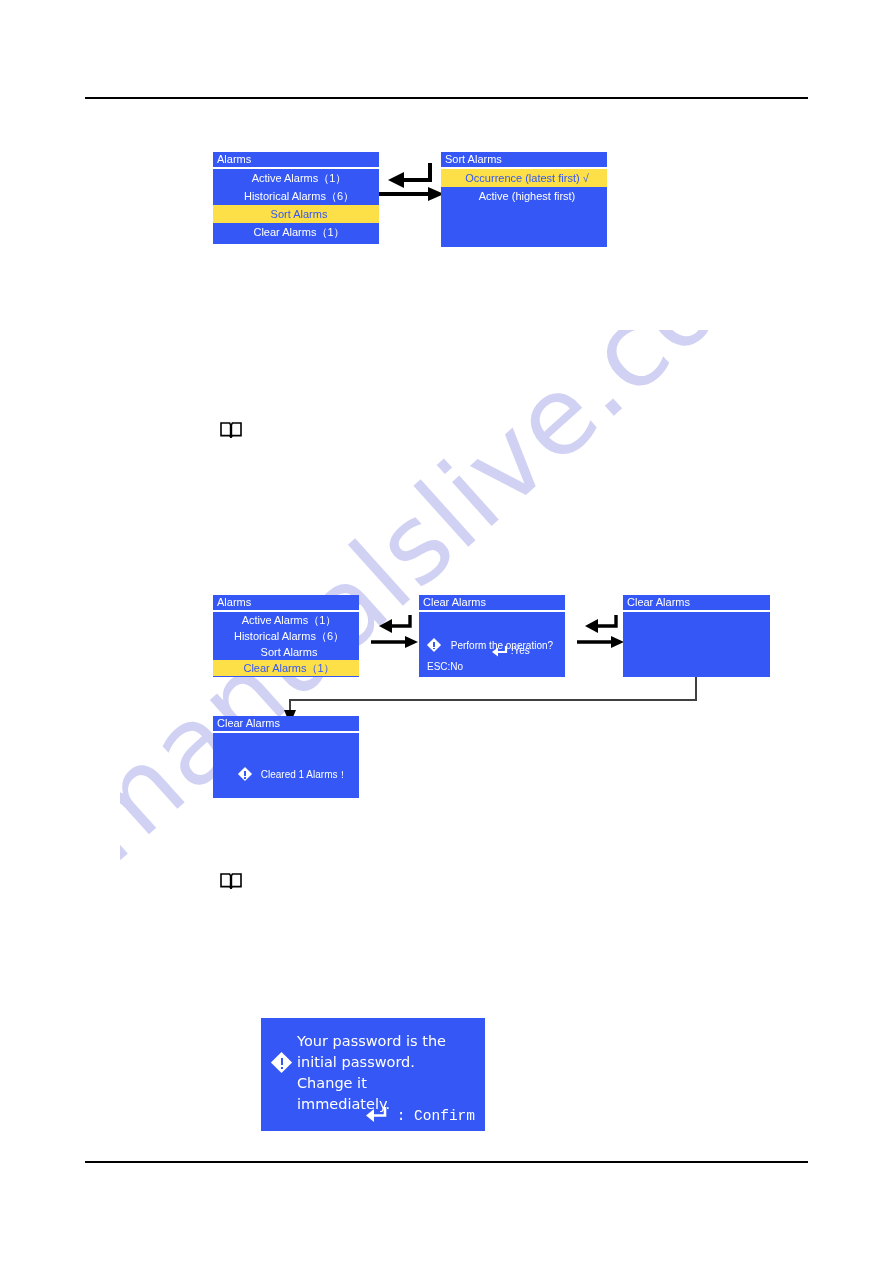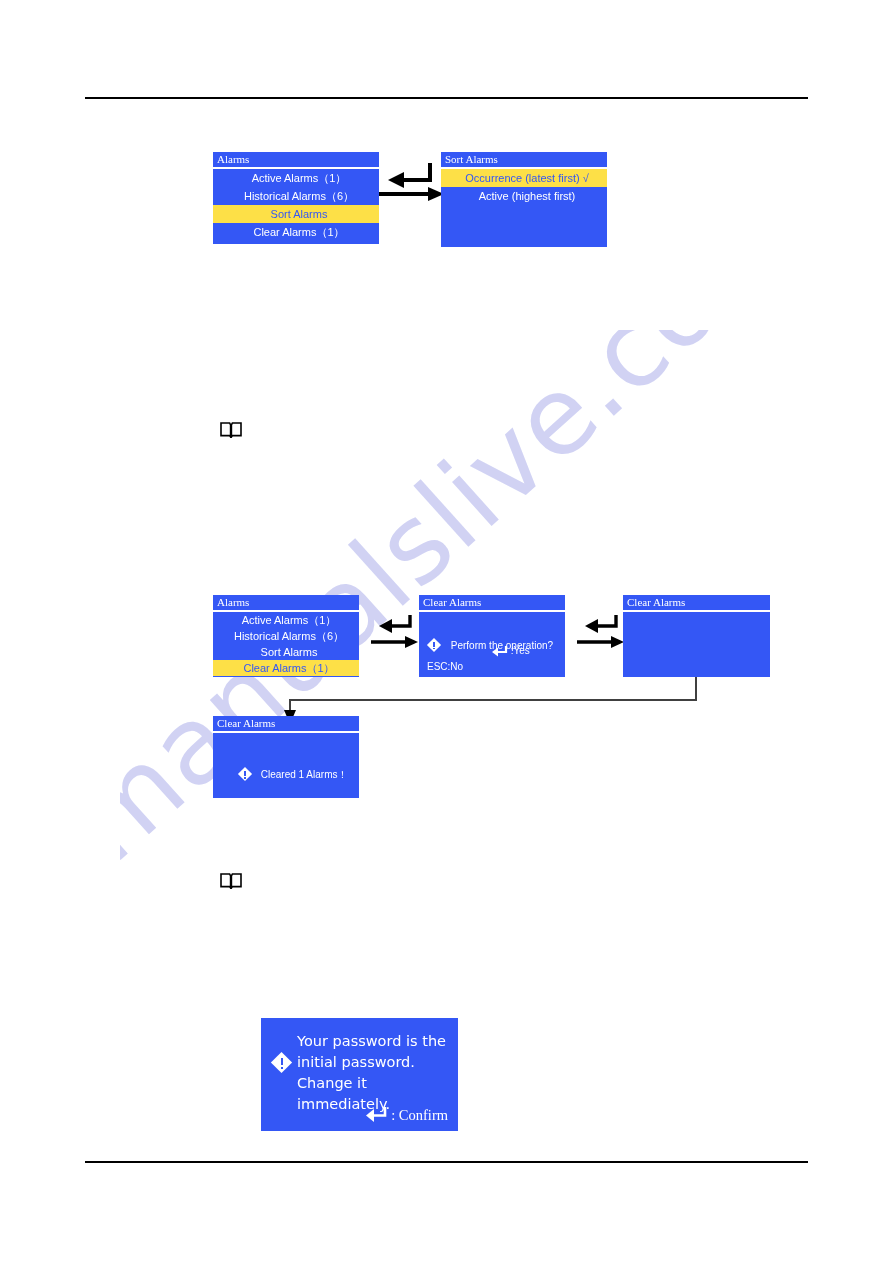--- a/index.html
+++ b/index.html
@@ -66,21 +66,20 @@
   .lcd-title {
     height: 15px;
     line-height: 15px;
     padding-left: 4px;
     background: #3457f5;
     color: #ffffff;
     font-size: 11px;
     border-bottom: 2px solid #ffffff;
     white-space: nowrap;
     overflow: hidden;
-    font-family: Liberation Serif, serif;
   }
   .lcd-body {
     position: relative;
     background: #3457f5;
     height: calc(100% - 17px);
   }
 
   
   .menu-row {
     height: 18px;
@@ -194,21 +193,21 @@
     line-height: 21px;
     color: #ffffff;
     font-family: "DejaVu Sans", sans-serif;
   }
   .pw-confirm {
     position: absolute;
     right: 10px;
     bottom: 7px;
     font-size: 14.5px;
     color: #ffffff;
-    font-family: Liberation Serif, serif;
+    font-family: Liberation Mono, monospace;
     white-space: nowrap;
   }
   .pw-diamond {
     position: absolute;
     left: 12px;
     top: 36px;
     width: 20px;
     height: 20px;
   }
   .pw-diamond i {
@@ -344,21 +343,21 @@
       <span style="margin-left:5px;">Cleared 1 Alarms！</span>
     </div>
   </div>
 </div>
 
 <svg class="book-icon" style="left:220px; top:872px;" viewBox="0 0 22 17">
   <path d="M1,2 L9.6,2 L10.6,4 L10.6,16 L9.6,14.6 L1,14.6 Z" fill="#fff" stroke="#000" stroke-width="1.6"></path>
   <path d="M21,2 L12.4,2 L11.4,4 L11.4,16 L12.4,14.6 L21,14.6 Z" fill="#fff" stroke="#000" stroke-width="1.6"></path>
 </svg>
 
-<div class="pw-dialog" style="left:261px; top:1018px; width:197px; height:113px;">
+<div class="pw-dialog" style="left:261px; top:1018px; width:224px; height:113px;">
   <div class="pw-diamond">
       <i></i>
       <b></b>
       <u></u>
     </div>
   <div class="pw-text">Your password is the initial password. Change it immediately.</div>
   <div class="pw-confirm">
     <svg width="22" height="16" viewBox="0 0 22 16" style="vertical-align:-2px;">
       <path d="M19,1 L19,9.5 L7,9.5" stroke="#fff" stroke-width="2.6" fill="none"></path>
       <path d="M8,3 L0,9.5 L8,16 Z" fill="#fff"></path>

